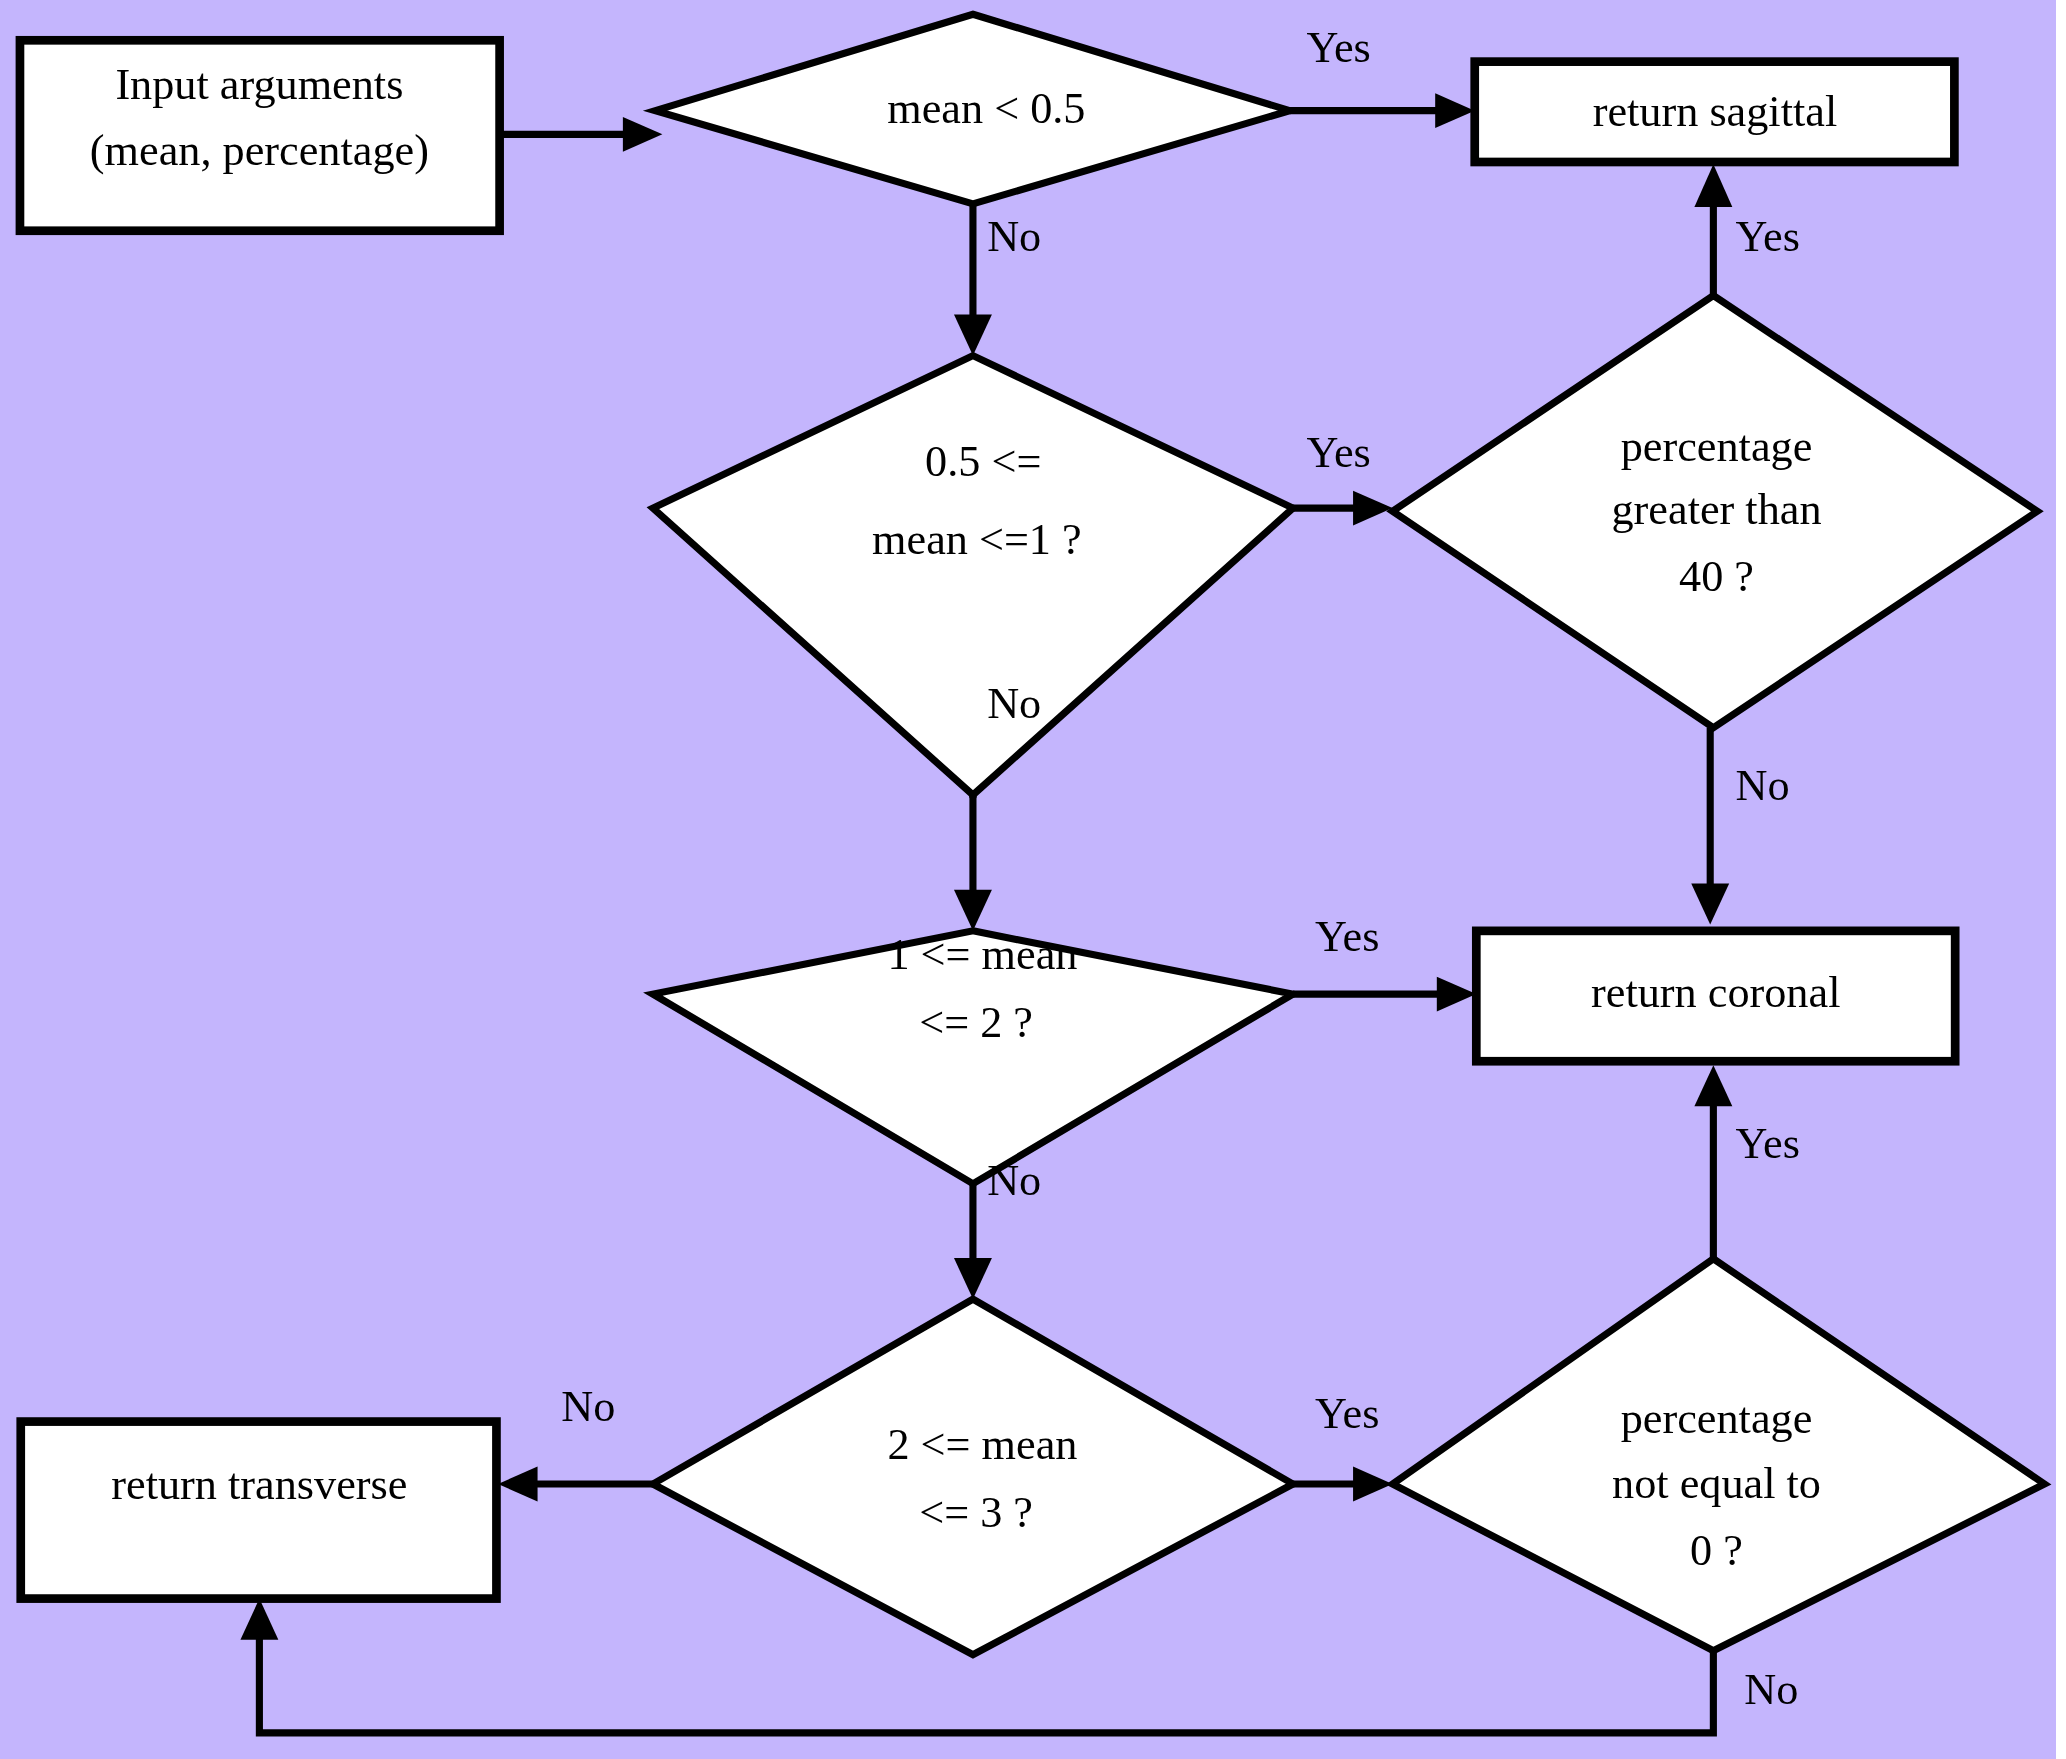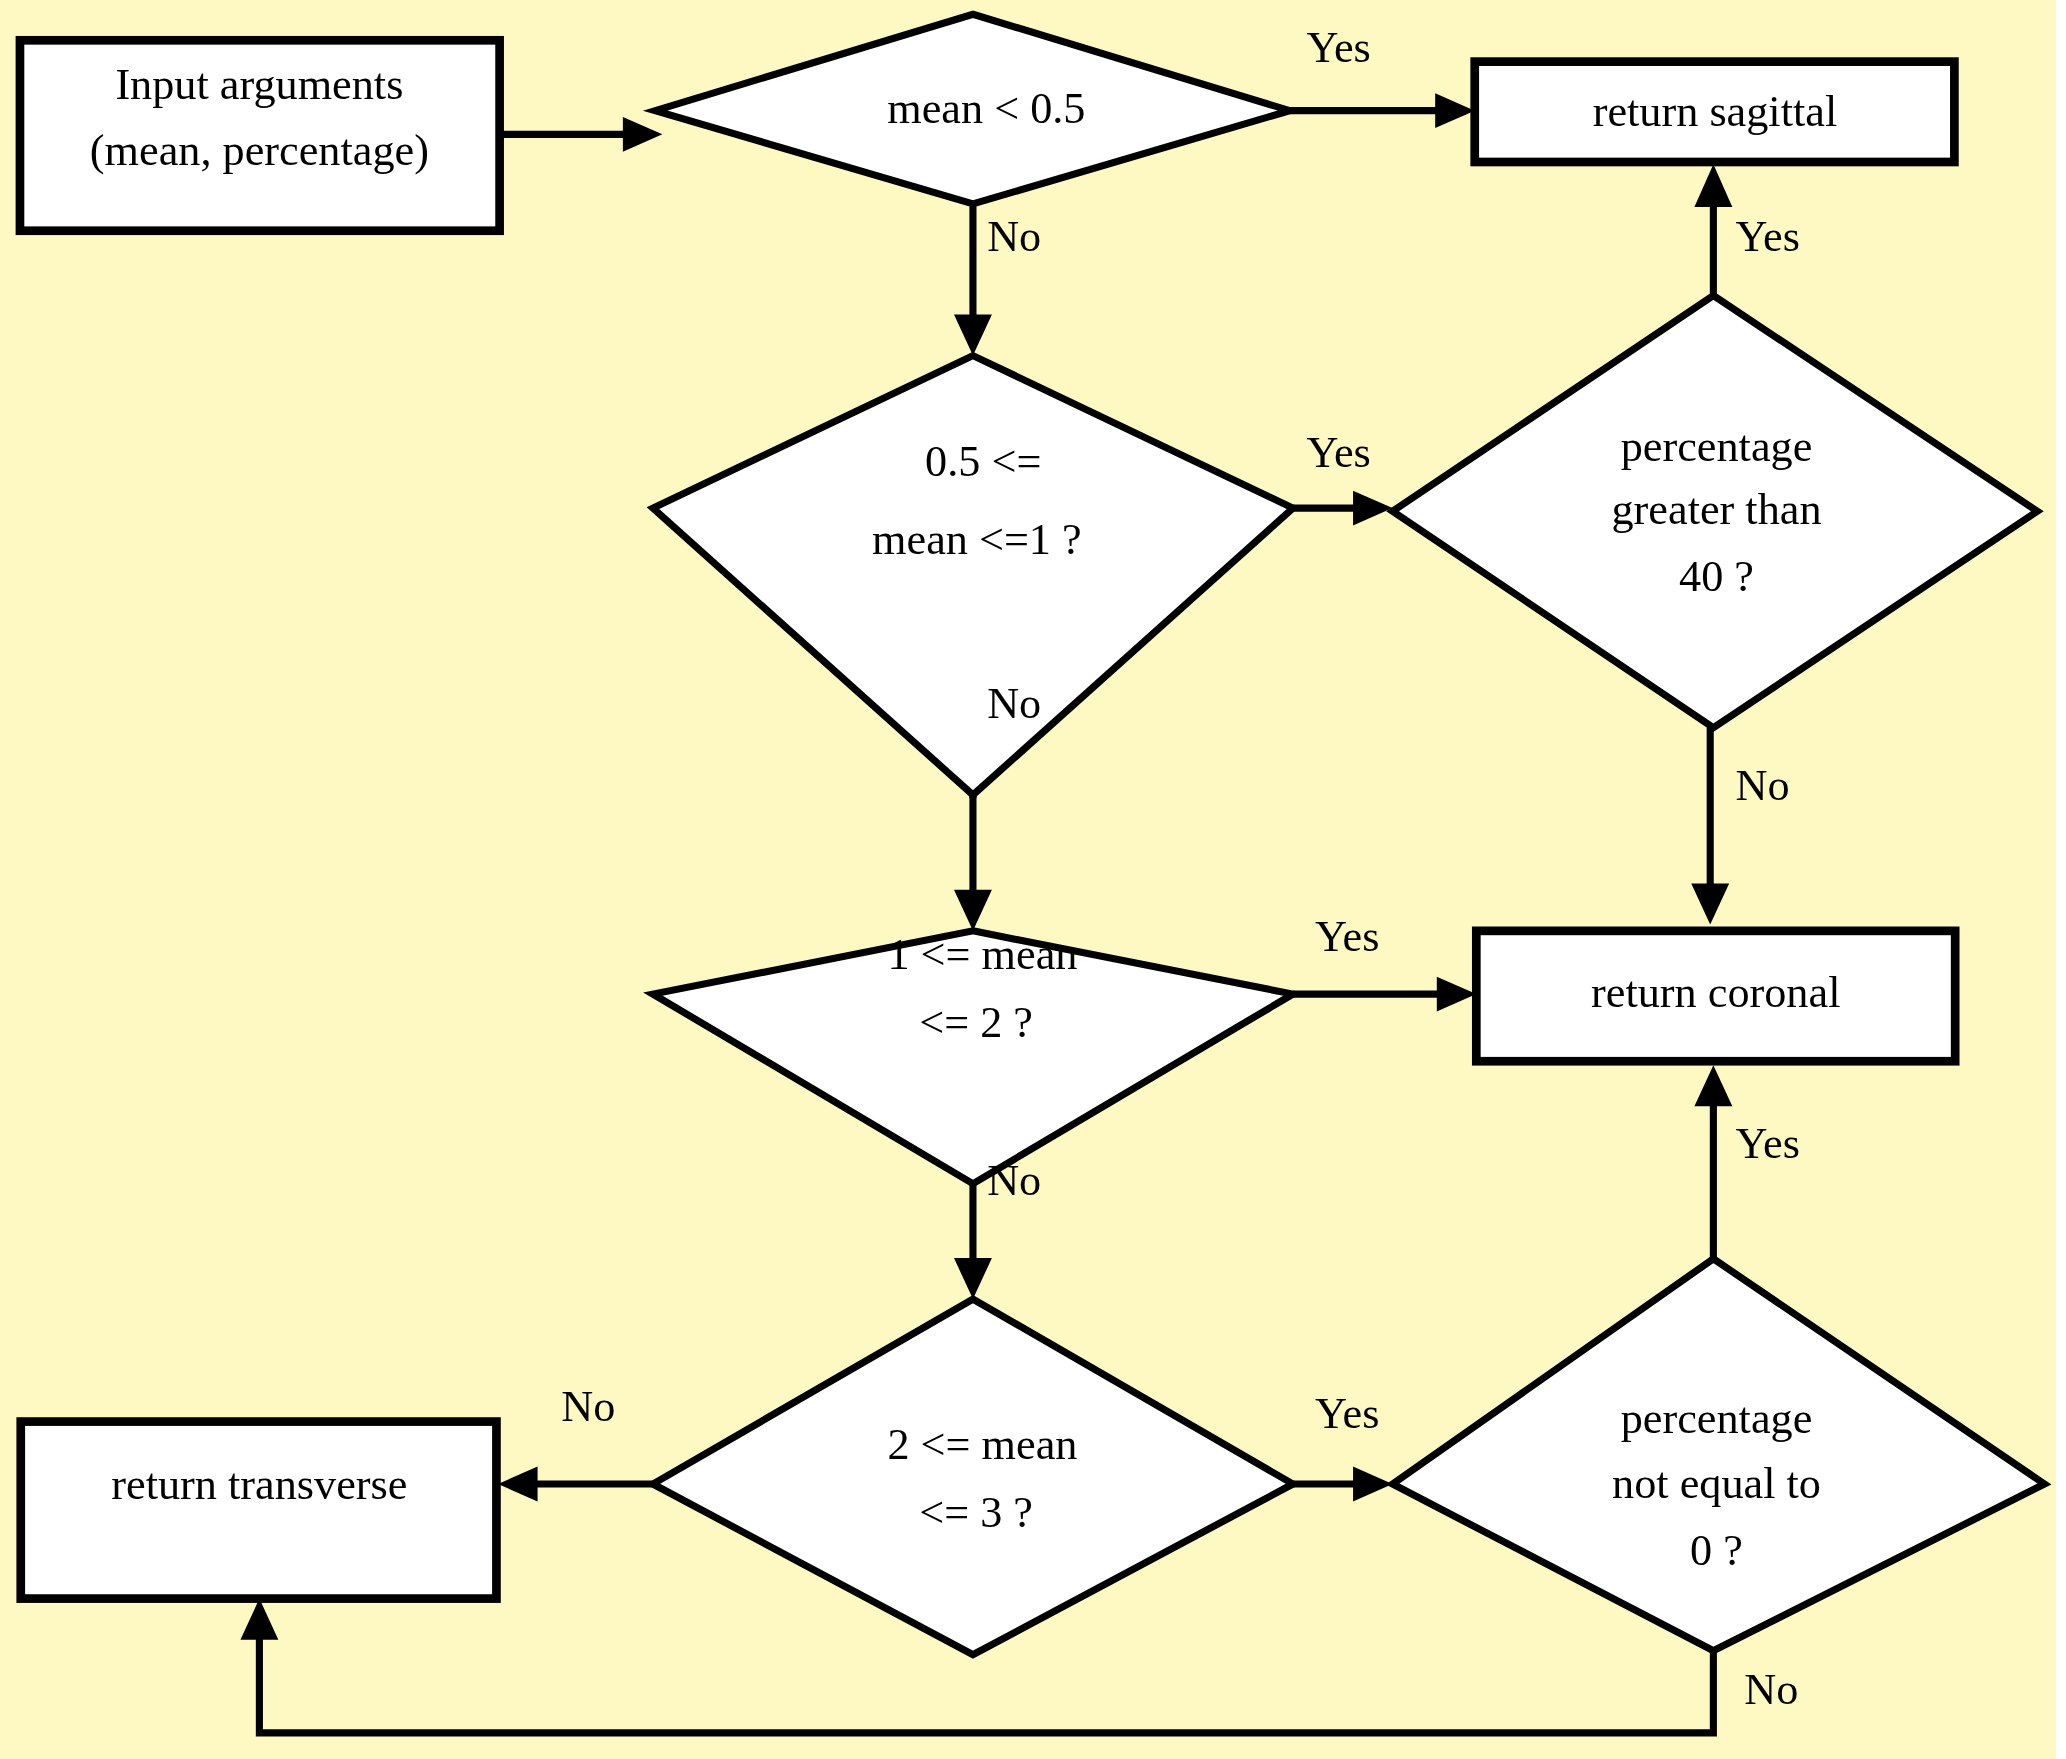--- a/index.html
+++ b/index.html
@@ -4,21 +4,21 @@
 <style>
   html, body {
     margin: 0;
     padding: 0;
     background: #ffffff;
   }
   #flowchart-root {
     position: relative;
     width: 2056px;
     height: 1759px;
-    background: #fef9c3;
+    background: #c4b5fd;
     overflow: hidden;
     font-family: "Liberation Serif", "DejaVu Serif", serif;
   }
   svg.fc {
     display: block;
     width: 2066px;
     height: 1759px;
   }
   .shape-stroke {
     fill: #ffffff;

